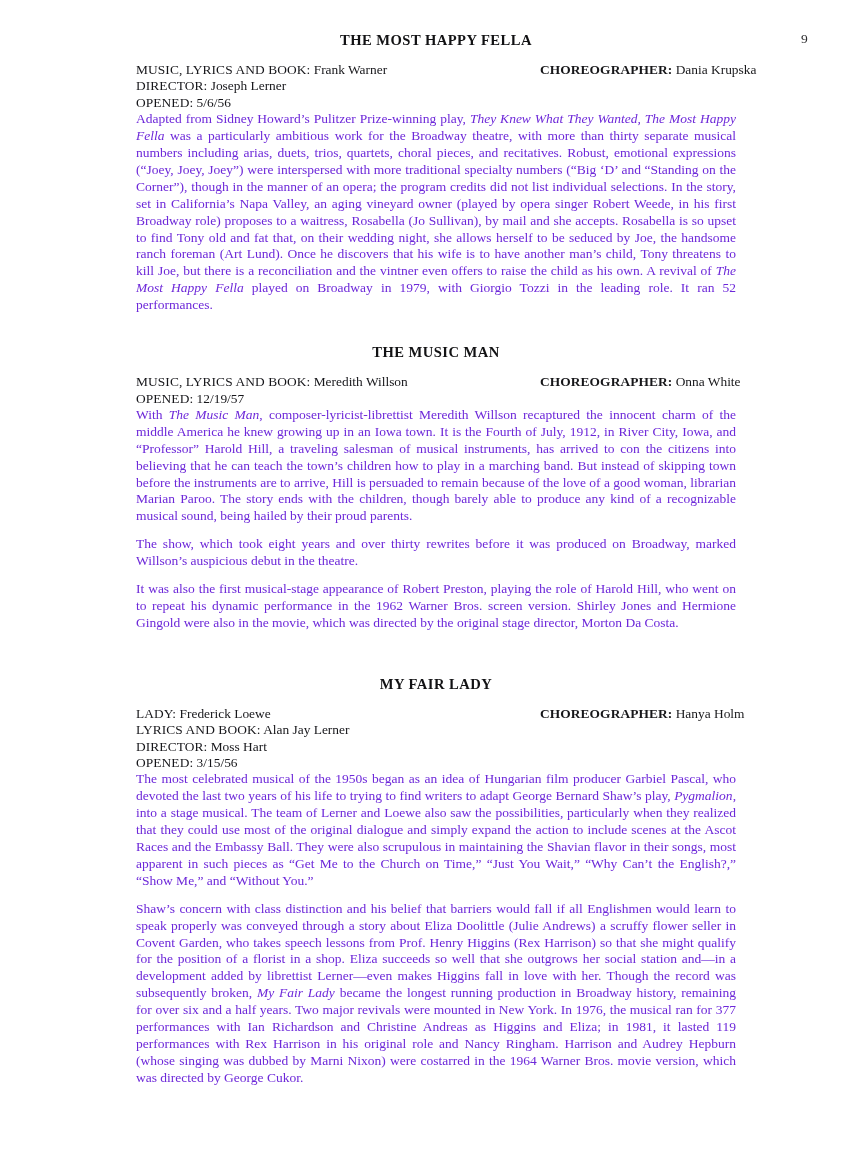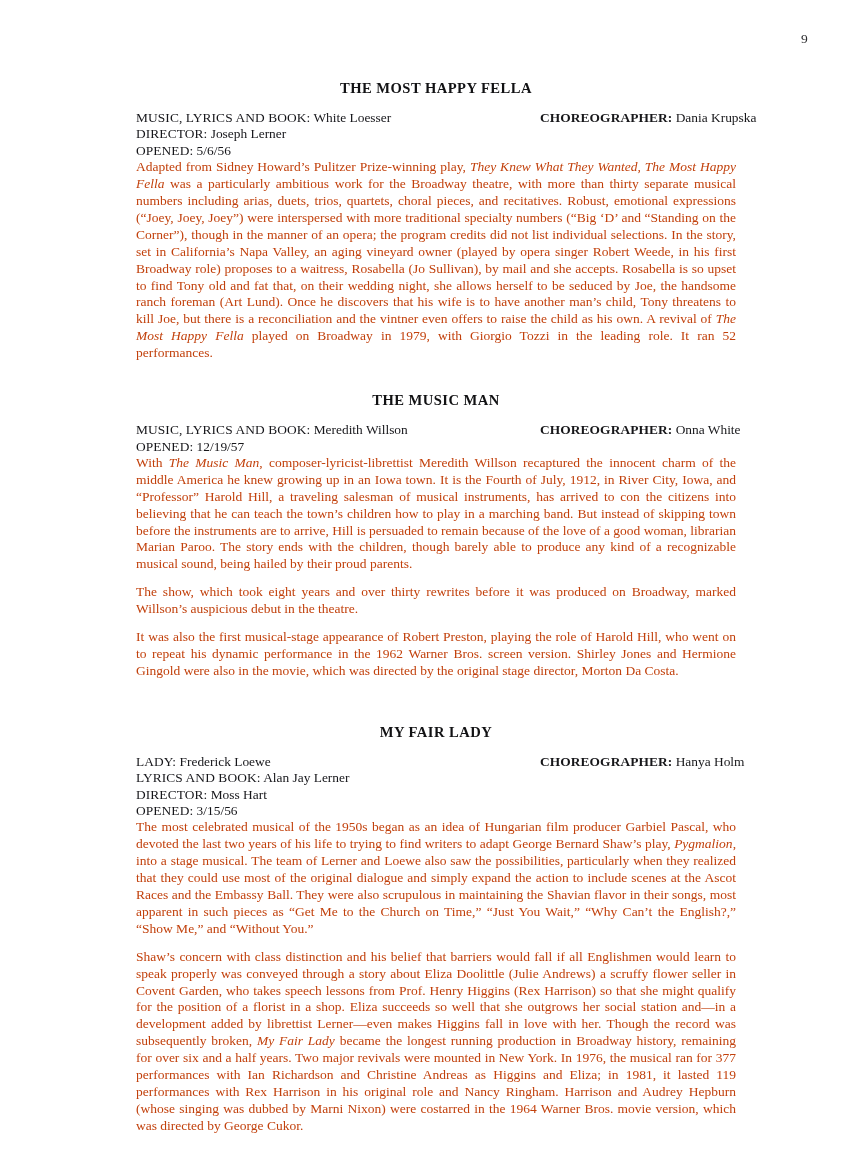--- a/index.html
+++ b/index.html
@@ -22,21 +22,20 @@
     right: 56px;
     font-size: 13.5px;
     color: #2b2b2e;
     letter-spacing: 0.2px;
   }
   .content {
     position: absolute;
     left: 136px;
     top: 32px;
     width: 600px;
-    margin-top: 48px;
   }
   .show-title {
     text-align: center;
     font-weight: bold;
     font-size: 14.6px;
     letter-spacing: 0.45px;
     margin: 0;
     padding: 0;
     color: #121214;
   }
@@ -67,21 +66,21 @@
   }
   .choreo .lbl { font-weight: bold; letter-spacing: 0.1px; }
   .choreo .val { font-weight: normal; }
 
   p.body {
     font-size: 13.5px;
     line-height: 16.9px;
     text-align: justify;
     text-justify: inter-word;
     margin: 0;
-    color: #c2410c;
+    color: #6d28d9;
     hyphens: none;
   }
   p.body + p.body {
     margin-top: 11px;
   }
   .after-credits {
     margin-top: 14px;
   }
   .gap-section {
     height: 30px;
@@ -99,21 +98,21 @@
   <div class="page-number">9</div>
 
   <div class="content">
 
     <div>
       <h1 class="show-title">THE MOST HAPPY FELLA</h1>
 
       <div class="credits">
         <div class="credit-line">
           <span class="lbl">MUSIC, LYRICS AND BOOK:</span>
-          <span class="val">White Loesser</span>
+          <span class="val">Frank Warner</span>
         </div>
         <div class="credit-line">
           <span class="lbl">DIRECTOR:</span>
           <span class="val">Joseph Lerner</span>
         </div>
         <div class="credit-line">
           <span class="lbl">OPENED:</span>
           <span class="val">5/6/56</span>
         </div>
         <div class="choreo">

